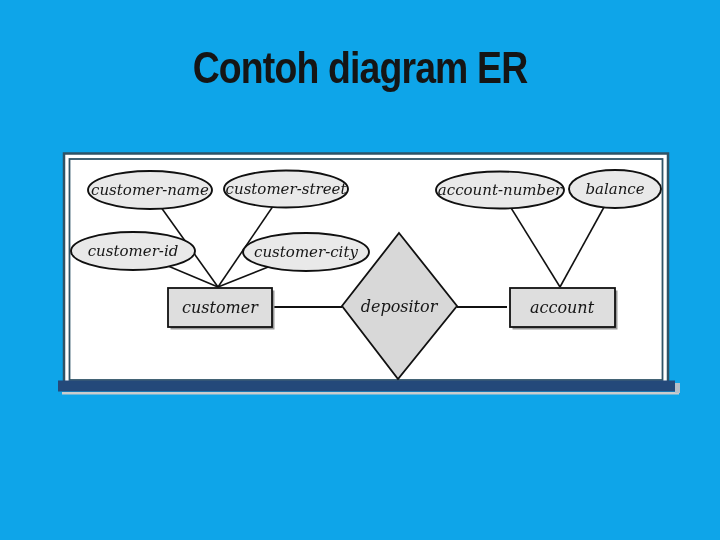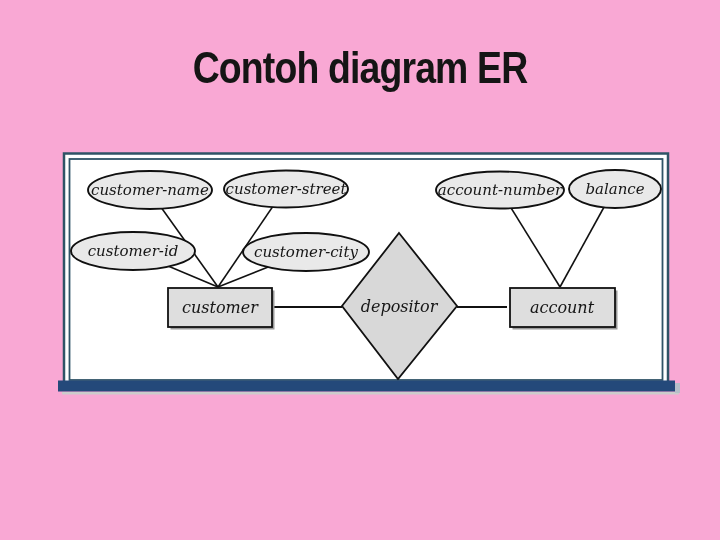--- a/index.html
+++ b/index.html
@@ -8,21 +8,21 @@
     background: #ffffff;
     width: 720px;
     height: 540px;
     overflow: hidden;
     font-family: "Liberation Sans", sans-serif;
   }
   .stage {
     position: relative;
     width: 720px;
     height: 540px;
-    background: #f9a8d4;
+    background: #0ea5e9;
     text-decoration: underline;
   }
   .slide-title {
     position: absolute;
     top: 42px;
     left: 0;
     width: 720px;
     height: 52px;
     line-height: 52px;
     text-align: center;

